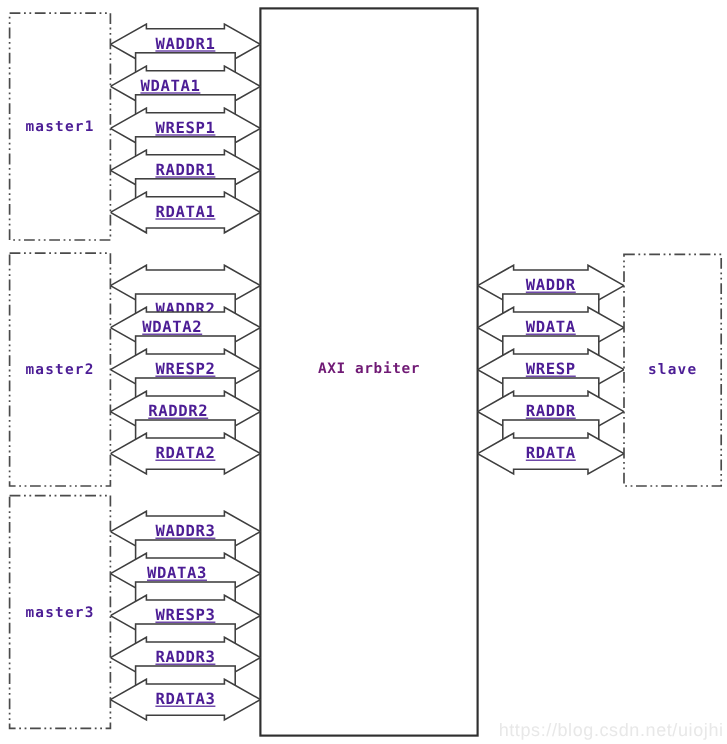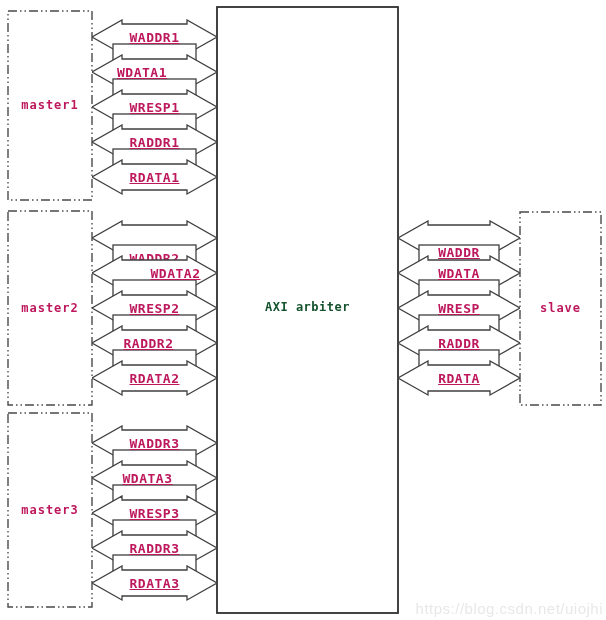--- a/index.html
+++ b/index.html
@@ -2,29 +2,29 @@
 <html><head>
 <meta charset="utf-8">
 <style>
   html,body{margin:0;padding:0;background:#fff;}
   #canvas{
     position:relative;width:606px;height:620px;background:#fff;overflow:hidden;
     font-family:"DejaVu Sans Mono","Liberation Mono",monospace;
   }
   #canvas svg{position:absolute;left:0;top:0;}
   .lbl{
-    position:absolute;text-align:center;font-weight:bold;color:#be185d;
+    position:absolute;text-align:center;font-weight:bold;color:#4c1d95;
     font-family:"DejaVu Sans Mono","Liberation Mono",monospace;
     white-space:nowrap;
   }
   .box-lbl{font-size:12px;letter-spacing:1px;line-height:14px;}
   .chan-lbl{font-size:13px;letter-spacing:0.5px;line-height:12px;text-decoration:underline;}
   #arbiter-title{
     position:absolute;text-align:center;font-weight:bold;font-size:12px;
-    letter-spacing:0.5px;line-height:17px;color:#14532d;
+    letter-spacing:0.5px;line-height:17px;color:#701a75;
     font-family:"DejaVu Sans Mono","Liberation Mono",monospace;
   }
   #watermark{
     position:absolute;right:3px;bottom:3px;
     font-family:"Liberation Sans","DejaVu Sans",sans-serif;
     font-size:15px;letter-spacing:0.5px;
   }
 </style>
 </head>
 <body>
@@ -66,21 +66,21 @@
       <div class="lbl chan-lbl" style="left: 92px; top: 172px; width: 125px;">RDATA1</div>
       <svg width="125" height="44" viewBox="0 0 125 44" style="left: 92px; top: 220px;">
         <polygon points="0,18 30,1 30,5 95,5 95,1 125,18 95,35 95,31 30,31 30,35" fill="#ffffff" stroke="#3f3f3f" stroke-width="1.3"></polygon>
         <rect x="21" y="25" width="83" height="16" fill="#ffffff" stroke="#3f3f3f" stroke-width="1.3"></rect>
       </svg>
       <div class="lbl chan-lbl" style="left: 92px; top: 233px; width: 125px; margin-top: 20px;">WADDR2</div>
       <svg width="125" height="44" viewBox="0 0 125 44" style="left: 92px; top: 255px;">
         <polygon points="0,18 30,1 30,5 95,5 95,1 125,18 95,35 95,31 30,31 30,35" fill="#ffffff" stroke="#3f3f3f" stroke-width="1.3"></polygon>
         <rect x="21" y="25" width="83" height="16" fill="#ffffff" stroke="#3f3f3f" stroke-width="1.3"></rect>
       </svg>
-      <div class="lbl chan-lbl" style="left: 92px; top: 268px; width: 103px; padding-left: 32px;">WDATA2</div>
+      <div class="lbl chan-lbl" style="left: 92px; top: 268px; width: 103px;">WDATA2</div>
       <svg width="125" height="44" viewBox="0 0 125 44" style="left: 92px; top: 290px;">
         <polygon points="0,18 30,1 30,5 95,5 95,1 125,18 95,35 95,31 30,31 30,35" fill="#ffffff" stroke="#3f3f3f" stroke-width="1.3"></polygon>
         <rect x="21" y="25" width="83" height="16" fill="#ffffff" stroke="#3f3f3f" stroke-width="1.3"></rect>
       </svg>
       <div class="lbl chan-lbl" style="left: 92px; top: 303px; width: 125px;">WRESP2</div>
       <svg width="125" height="44" viewBox="0 0 125 44" style="left: 92px; top: 325px;">
         <polygon points="0,18 30,1 30,5 95,5 95,1 125,18 95,35 95,31 30,31 30,35" fill="#ffffff" stroke="#3f3f3f" stroke-width="1.3"></polygon>
         <rect x="21" y="25" width="83" height="16" fill="#ffffff" stroke="#3f3f3f" stroke-width="1.3"></rect>
       </svg>
       <div class="lbl chan-lbl" style="left: 92px; top: 338px; width: 113px;">RADDR2</div>
@@ -109,21 +109,21 @@
       </svg>
       <div class="lbl chan-lbl" style="left: 92px; top: 543px; width: 125px;">RADDR3</div>
       <svg width="125" height="44" viewBox="0 0 125 44" style="left: 92px; top: 565px;">
         <polygon points="0,18 30,1 30,5 95,5 95,1 125,18 95,35 95,31 30,31 30,35" fill="#ffffff" stroke="#3f3f3f" stroke-width="1.3"></polygon>
       </svg>
       <div class="lbl chan-lbl" style="left: 92px; top: 578px; width: 125px;">RDATA3</div>
       <svg width="122" height="44" viewBox="0 0 122 44" style="left: 398px; top: 220px;">
         <polygon points="0,18 30,1 30,5 92,5 92,1 122,18 92,35 92,31 30,31 30,35" fill="#ffffff" stroke="#3f3f3f" stroke-width="1.3"></polygon>
         <rect x="21" y="25" width="80" height="16" fill="#ffffff" stroke="#3f3f3f" stroke-width="1.3"></rect>
       </svg>
-      <div class="lbl chan-lbl" style="left: 398px; top: 233px; width: 122px; margin-top: 14px;">WADDR</div>
+      <div class="lbl chan-lbl" style="left: 398px; top: 233px; width: 122px;">WADDR</div>
       <svg width="122" height="44" viewBox="0 0 122 44" style="left: 398px; top: 255px;">
         <polygon points="0,18 30,1 30,5 92,5 92,1 122,18 92,35 92,31 30,31 30,35" fill="#ffffff" stroke="#3f3f3f" stroke-width="1.3"></polygon>
         <rect x="21" y="25" width="80" height="16" fill="#ffffff" stroke="#3f3f3f" stroke-width="1.3"></rect>
       </svg>
       <div class="lbl chan-lbl" style="left: 398px; top: 268px; width: 122px;">WDATA</div>
       <svg width="122" height="44" viewBox="0 0 122 44" style="left: 398px; top: 290px;">
         <polygon points="0,18 30,1 30,5 92,5 92,1 122,18 92,35 92,31 30,31 30,35" fill="#ffffff" stroke="#3f3f3f" stroke-width="1.3"></polygon>
         <rect x="21" y="25" width="80" height="16" fill="#ffffff" stroke="#3f3f3f" stroke-width="1.3"></rect>
       </svg>
       <div class="lbl chan-lbl" style="left: 398px; top: 303px; width: 122px;">WRESP</div>

